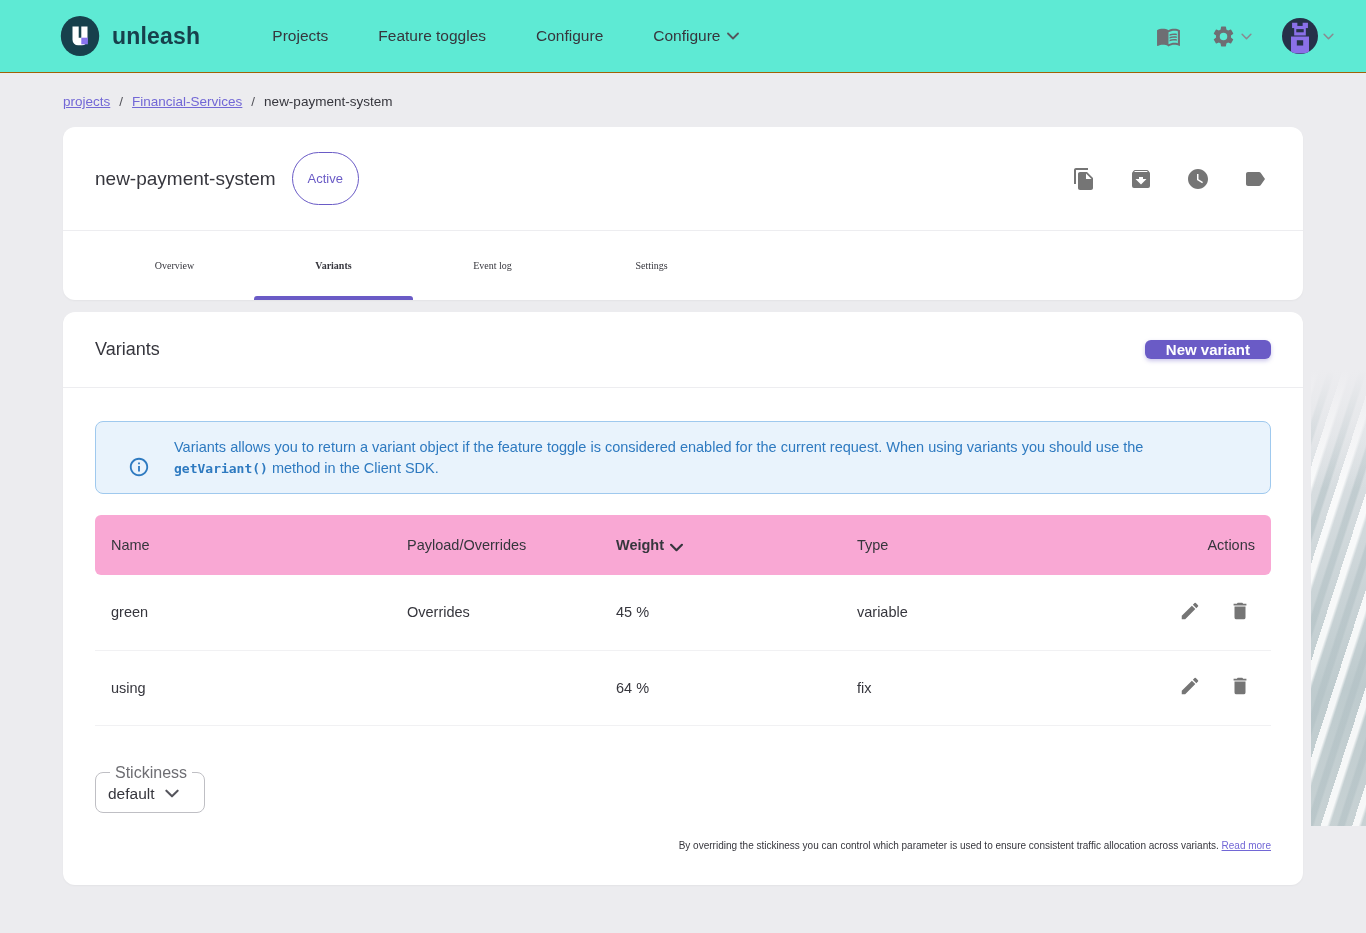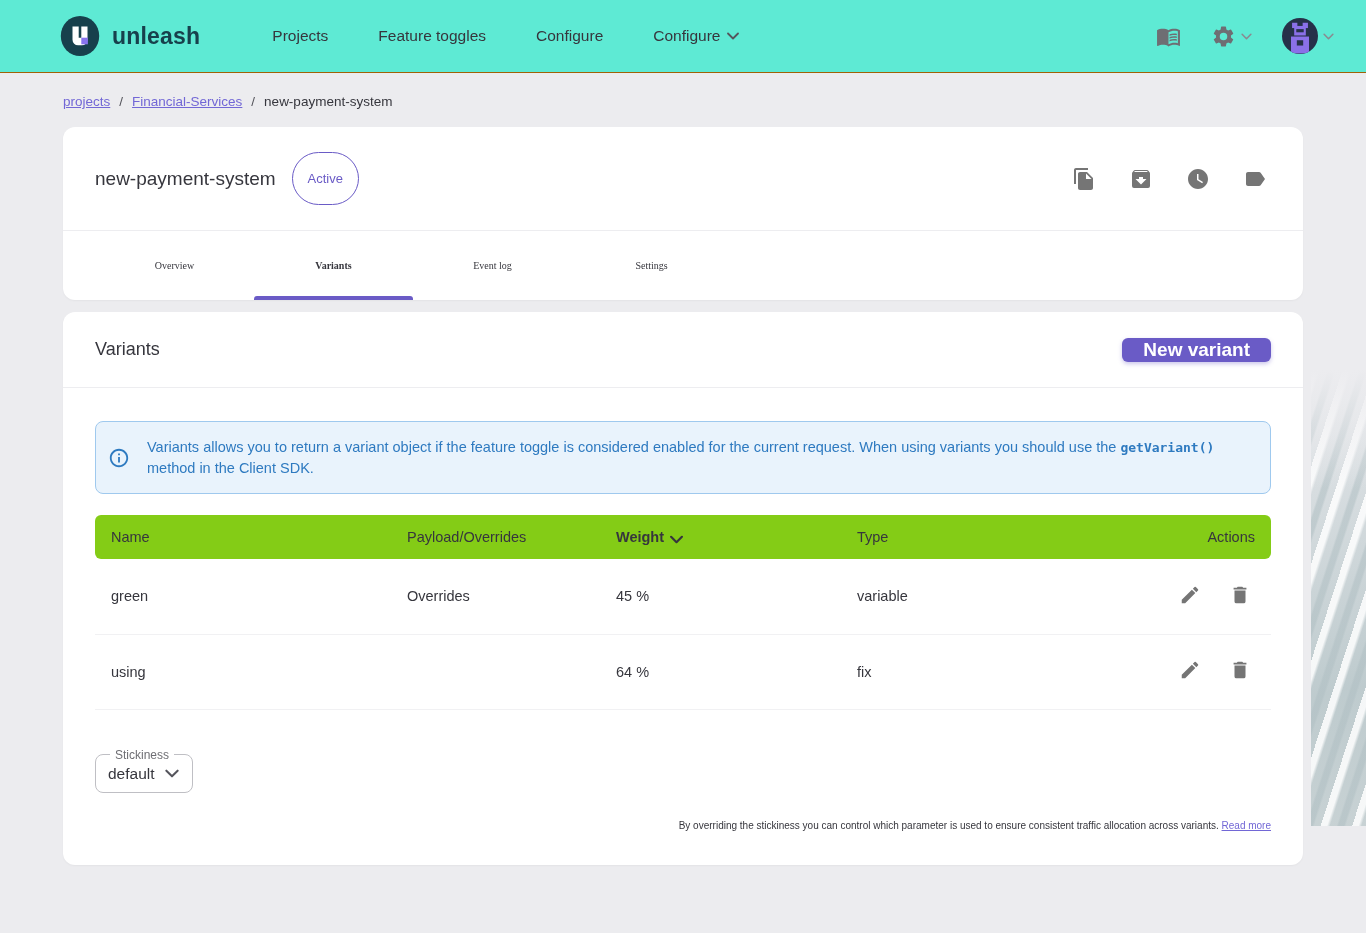--- a/index.html
+++ b/index.html
@@ -64,53 +64,53 @@
   .tab.active::after{
     content:"";position:absolute;left:0;right:0;bottom:0;height:4px;
     background:var(--purple);border-radius:3px 3px 0 0;
   }
   
   .main-card{margin-top:12px;padding-bottom:34px;}
   .panel-head{display:flex;align-items:center;padding:20px 32px;height:75px;}
   .panel-title{font-size:18px;font-weight:500;}
   .btn-primary{
     margin-left:auto;background:var(--purple);color:#fff;border:none;border-radius:6px;
-    padding:1px 21px;font-size:19px;font-weight:700;font-family:inherit;cursor:pointer;
+    padding:1px 21px;font-size:15px;font-weight:700;font-family:inherit;cursor:pointer;
     box-shadow:0 2px 4px rgba(106,91,198,.35);
   }
   .panel-body{padding:0 32px;}
   .alert{
-    margin-top:33px;display:flex;gap:17px;align-items:center;
+    margin-top:33px;display:flex;gap:24px;align-items:flex-end;
     background:var(--alert-bg);border:1px solid var(--alert-border);border-radius:8px;
-    padding:15px 12px;color:var(--alert-text);font-size:14.5px;line-height:1.42;
+    padding:15px 32px;color:var(--alert-text);font-size:14.5px;line-height:1.42;
   }
   .alert svg{flex:0 0 auto;margin-top:1px;}
   .alert code{font-family:"DejaVu Sans Mono","Liberation Mono",monospace;font-weight:700;font-size:13px;}
   
   table{width:100%;border-collapse:collapse;margin-top:21px;table-layout:fixed;}
   col.c-name{width:296px;} col.c-payload{width:209px;} col.c-weight{width:241px;} col.c-type{width:282px;} col.c-actions{width:auto;}
   thead th{
-    background:#84cc16;font-size:14.5px;font-weight:400;text-align:left;
-    height:44px;padding:0 16px;color:var(--text);
+    background:#f9a8d4;font-size:14.5px;font-weight:400;text-align:left;
+    height:60px;padding:0 16px;color:var(--text);
   }
   thead th:first-child{border-radius:6px 0 0 6px;}
   thead th:last-child{border-radius:0 6px 6px 0;text-align:right;}
   th.sorted{font-weight:700;cursor:pointer;}
   th.sorted .sort-chev{vertical-align:-2px;margin-left:6px;}
   tbody td{
     height:75px;padding:0 16px;font-size:14.5px;border-bottom:1px solid var(--row-line);
   }
   tbody td.actions{text-align:right;white-space:nowrap;}
   .row-btn{background:none;border:none;cursor:pointer;padding:4px;margin-left:16px;}
   
   .stickiness{
     margin-top:38px;border:1px solid #BFBFC4;border-radius:8px;width:fit-content;
     padding:2px 12px 9px 12px;min-width:98px;cursor:pointer;
   }
-  .stickiness legend{font-size:12px;color:var(--text-soft);padding:0 5px;margin-left:2px;}
+  .stickiness legend{font-size:16px;color:var(--text-soft);padding:0 5px;margin-left:2px;}
   .stickiness .sel-row{display:flex;align-items:center;gap:10px;font-size:15.5px;color:var(--text);padding-top:1px;}
   .footnote{margin-top:27px;font-size:10px;color:var(--text);text-align:right;}
   .footnote a{color:var(--purple-link);text-decoration:underline;cursor:pointer;}
   
   .texture{
     position:absolute;right:0;top:370px;width:55px;height:456px;z-index:1;pointer-events:none;
     background:
       linear-gradient(to bottom, var(--page-bg) 0%, rgba(236,236,239,0) 26%),
       repeating-linear-gradient(108deg, rgba(255,255,255,.85) 0 6px, rgba(255,255,255,0) 9px 15px, rgba(176,191,195,.55) 17px 22px, rgba(255,255,255,0) 24px 30px),
       linear-gradient(168deg, rgba(205,214,217,.35) 8%, rgba(182,197,200,.85) 70%, rgba(196,207,209,.9) 100%);

